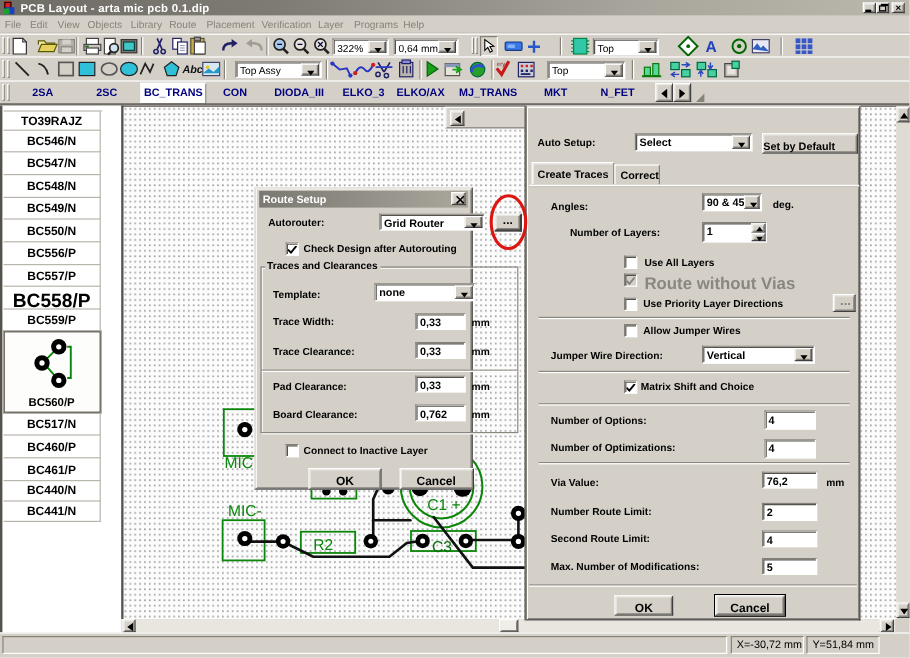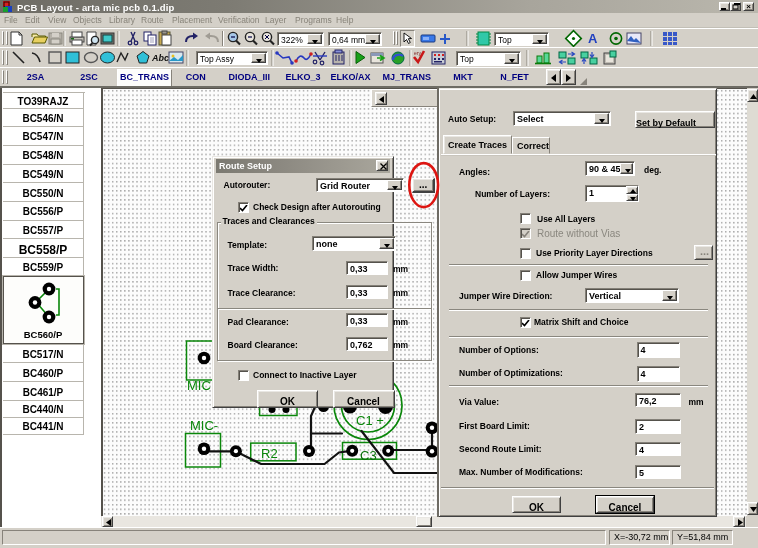--- a/index.html
+++ b/index.html
@@ -4,21 +4,21 @@
 html,body{width:758px;height:548px;overflow:hidden}
 body{font-family:"Liberation Sans",sans-serif;background:#d4d0c8;position:relative}
 .a{position:absolute}
 .b{font-weight:bold}
 .btn{background:#d4d0c8;border:1px solid;border-color:#fff #404040 #404040 #fff;box-shadow:inset 1px 1px 0 #e9e7e3,inset -1px -1px 0 #87837b}
 .sunk{background:#fff;border:1px solid;border-color:#848078 #fff #fff #848078;box-shadow:inset 1px 1px 0 #55524c}
 .win{background:#d4d0c8;border:1px solid;border-color:#e9e7e3 #404040 #404040 #e9e7e3;box-shadow:inset 1px 1px 0 #fff,inset -1px -1px 0 #87837b}
 .gb{border:1px solid #8a877f;box-shadow:inset 1px 1px 0 #fff,1px 1px 0 #fff}
 .hr2{height:2px;border-top:1px solid #8a877f;border-bottom:1px solid #fff}
 .lbl{font-weight:bold;font-size:8.5px;color:#000;white-space:nowrap}
-.glbl{font-weight:normal;font-size:10px;color:#8a877f;white-space:nowrap}
+.glbl{font-weight:bold;font-size:14px;color:#8a877f;white-space:nowrap}
 .edit{font-weight:bold;font-size:9px;color:#000;padding:2px 0 0 3px;white-space:nowrap}
 .cb{width:11px;height:11px;background:#fff;border:1px solid;border-color:#848078 #fff #fff #848078;box-shadow:inset 1px 1px 0 #55524c}
 .dd{position:absolute;right:1px;top:1px;bottom:1px;width:15px;background:#d4d0c8;border:1px solid;border-color:#fff #404040 #404040 #fff;box-shadow:inset -1px -1px 0 #87837b}
 .dd:after{content:"";position:absolute;left:4px;top:5px;border:3px solid transparent;border-top:4px solid #000}
 </style></head><body>
 
 <div class="a" style="left:0;top:0;width:758px;height:13px;background:linear-gradient(90deg,#6e6c65,#7d7b73 30%,#a8a59c 70%,#bab7ad)">
  <svg class="a" style="left:3px;top:1px" width="11" height="11" viewBox="0 0 11 11">
   <rect x="0" y="0" width="7" height="7" fill="#d42020"></rect>
       <rect x="1" y="1" width="5" height="5" fill="none" stroke="#300" stroke-width="1"></rect>
@@ -318,21 +318,21 @@
 <div class="a b" style="left:43px;top:150.0px;transform:translateX(-50%);font-size:10px;color:#000">BC548/N</div>
 <div class="a" style="left:3px;top:164.5px;width:81px;height:18.5px;border-bottom:1px solid #b8b5ad;border-right:1px solid #b8b5ad"></div>
 <div class="a b" style="left:43px;top:168.75px;transform:translateX(-50%);font-size:10px;color:#000">BC549/N</div>
 <div class="a" style="left:3px;top:183px;width:81px;height:19px;border-bottom:1px solid #b8b5ad;border-right:1px solid #b8b5ad"></div>
 <div class="a b" style="left:43px;top:187.5px;transform:translateX(-50%);font-size:10px;color:#000">BC550/N</div>
 <div class="a" style="left:3px;top:202px;width:81px;height:18.5px;border-bottom:1px solid #b8b5ad;border-right:1px solid #b8b5ad"></div>
 <div class="a b" style="left:43px;top:206.25px;transform:translateX(-50%);font-size:10px;color:#000">BC556/P</div>
 <div class="a" style="left:3px;top:220.5px;width:81px;height:18.5px;border-bottom:1px solid #b8b5ad;border-right:1px solid #b8b5ad"></div>
 <div class="a b" style="left:43px;top:224.75px;transform:translateX(-50%);font-size:10px;color:#000">BC557/P</div>
 <div class="a" style="left:3px;top:239px;width:81px;height:18.5px;border-bottom:1px solid #b8b5ad;border-right:1px solid #b8b5ad"></div>
-<div class="a b" style="left:43px;top:243.25px;transform:translateX(-50%);font-size:12px;color:#000">BC558/P</div>
+<div class="a b" style="left:43px;top:243.25px;transform:translateX(-50%);font-size:16px;color:#000">BC558/P</div>
 <div class="a" style="left:3px;top:257.5px;width:81px;height:18.5px;border-bottom:1px solid #b8b5ad;border-right:1px solid #b8b5ad"></div>
 <div class="a b" style="left:43px;top:261.75px;transform:translateX(-50%);font-size:10px;color:#000">BC559/P</div>
 <div class="a" style="left:3px;top:344px;width:81px;height:19px;border-bottom:1px solid #b8b5ad;border-right:1px solid #b8b5ad"></div>
 <div class="a b" style="left:43px;top:348.5px;transform:translateX(-50%);font-size:10px;color:#000">BC517/N</div>
 <div class="a" style="left:3px;top:363px;width:81px;height:19px;border-bottom:1px solid #b8b5ad;border-right:1px solid #b8b5ad"></div>
 <div class="a b" style="left:43px;top:367.5px;transform:translateX(-50%);font-size:10px;color:#000">BC460/P</div>
 <div class="a" style="left:3px;top:382px;width:81px;height:19px;border-bottom:1px solid #b8b5ad;border-right:1px solid #b8b5ad"></div>
 <div class="a b" style="left:43px;top:386.5px;transform:translateX(-50%);font-size:10px;color:#000">BC461/P</div>
 <div class="a" style="left:3px;top:401px;width:81px;height:16.5px;border-bottom:1px solid #b8b5ad;border-right:1px solid #b8b5ad"></div>
 <div class="a b" style="left:43px;top:404.25px;transform:translateX(-50%);font-size:10px;color:#000">BC440/N</div>
@@ -520,21 +520,21 @@
  <div class="a btn" style="left:119.5px;top:233.5px;width:62px;height:17.5px;text-align:center"><span class="b" style="font-size:10px;line-height:16px">Cancel</span></div>
 </div>
 
 <svg class="a" style="left:405px;top:159px;z-index:30" width="40" height="52" viewBox="0 0 40 52">
 <ellipse cx="18.7" cy="26.1" rx="14.4" ry="22" fill="none" stroke="#dd1511" stroke-width="2.6"></ellipse>
   </svg>
 <div class="a" style="left:437px;top:88px;width:1.5px;height:428.5px;background:#6e6b64;z-index:21"></div>
 
 <div class="a win" style="left:438px;top:88px;width:279px;height:428.5px;z-index:20">
  <div class="a lbl" style="left:9px;top:25px">Auto Setup:</div>
- <div class="a sunk" style="left:74px;top:22px;width:98px;height:15px">
+ <div class="a sunk" style="left:90px;top:22px;width:98px;height:15px">
       <div class="edit">Select</div>
       <div class="dd"></div>
     </div>
  <div class="a btn" style="left:196px;top:22px;width:80px;height:17px;text-align:left"><span class="b" style="font-size:9px;line-height:15px">Set by Default</span></div>
  <div class="a" style="left:3.5px;top:46px;width:69px;height:18.5px;background:#d4d0c8;border:1px solid;border-color:#fff #87837b #d4d0c8 #fff;box-shadow:inset 1px 1px 0 #e9e7e3"></div>
  <div class="a b" style="left:9px;top:51px;font-size:9px">Create Traces</div>
  <div class="a" style="left:73px;top:48px;width:38px;height:16.5px;background:#d4d0c8;border:1px solid;border-color:#fff #87837b #d4d0c8 #fff"></div>
  <div class="a b" style="left:78px;top:52px;font-size:9px">Correct</div>
  <div class="a" style="left:2px;top:64.5px;width:275px;height:2px;border-top:1px solid #fff;border-bottom:1px solid #c8c4bc"></div>
  <div class="a lbl" style="left:20px;top:77.5px">Angles:</div>
@@ -593,21 +593,21 @@
  <div class="a lbl" style="left:20px;top:279px">Number of Optimizations:</div>
  <div class="a sunk" style="left:197.5px;top:276.5px;width:43px;height:16px">
       <div class="edit">4</div>
     </div>
  <div class="a hr2" style="left:10px;top:295.5px;width:259px"></div>
  <div class="a lbl" style="left:20px;top:307.5px">Via Value:</div>
  <div class="a sunk" style="left:196px;top:303.5px;width:45.5px;height:14.5px">
       <div class="edit">76,2</div>
     </div>
  <div class="a lbl" style="left:249.5px;top:308px">mm</div>
- <div class="a lbl" style="left:20px;top:332px">First Board Limit:</div>
+ <div class="a lbl" style="left:20px;top:332px">Number Route Limit:</div>
  <div class="a sunk" style="left:196px;top:330px;width:45.5px;height:14.5px">
       <div class="edit">2</div>
     </div>
  <div class="a lbl" style="left:20px;top:354.5px">Second Route Limit:</div>
  <div class="a sunk" style="left:196px;top:352.5px;width:45.5px;height:14.5px">
       <div class="edit">4</div>
     </div>
  <div class="a lbl" style="left:20px;top:377.5px">Max. Number of Modifications:</div>
  <div class="a sunk" style="left:196px;top:375.5px;width:45.5px;height:14.5px">
       <div class="edit">5</div>

